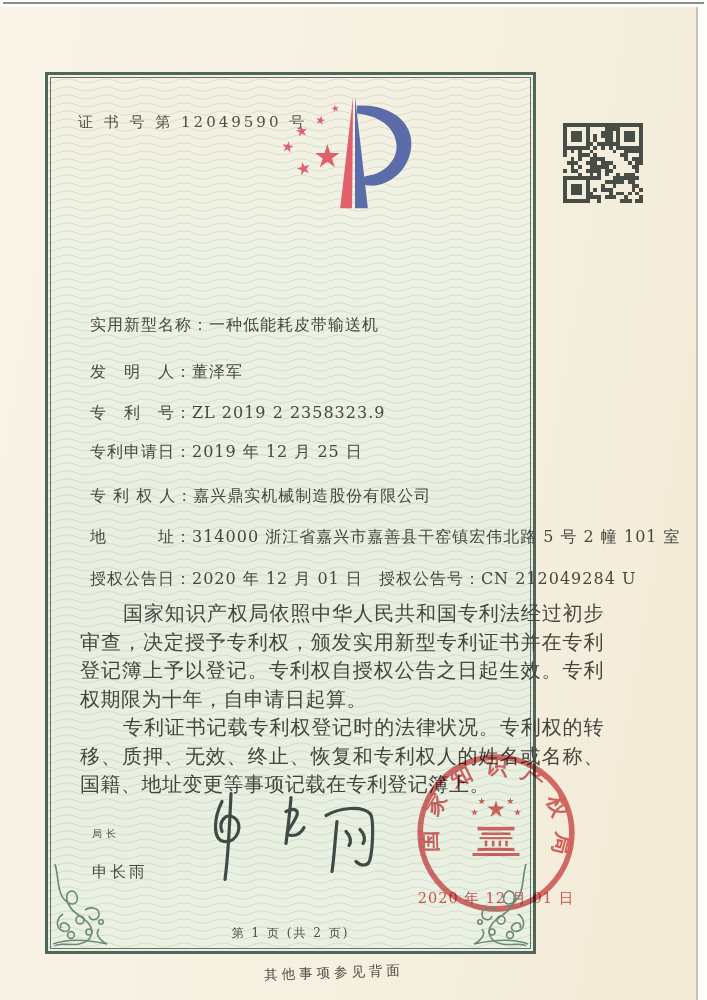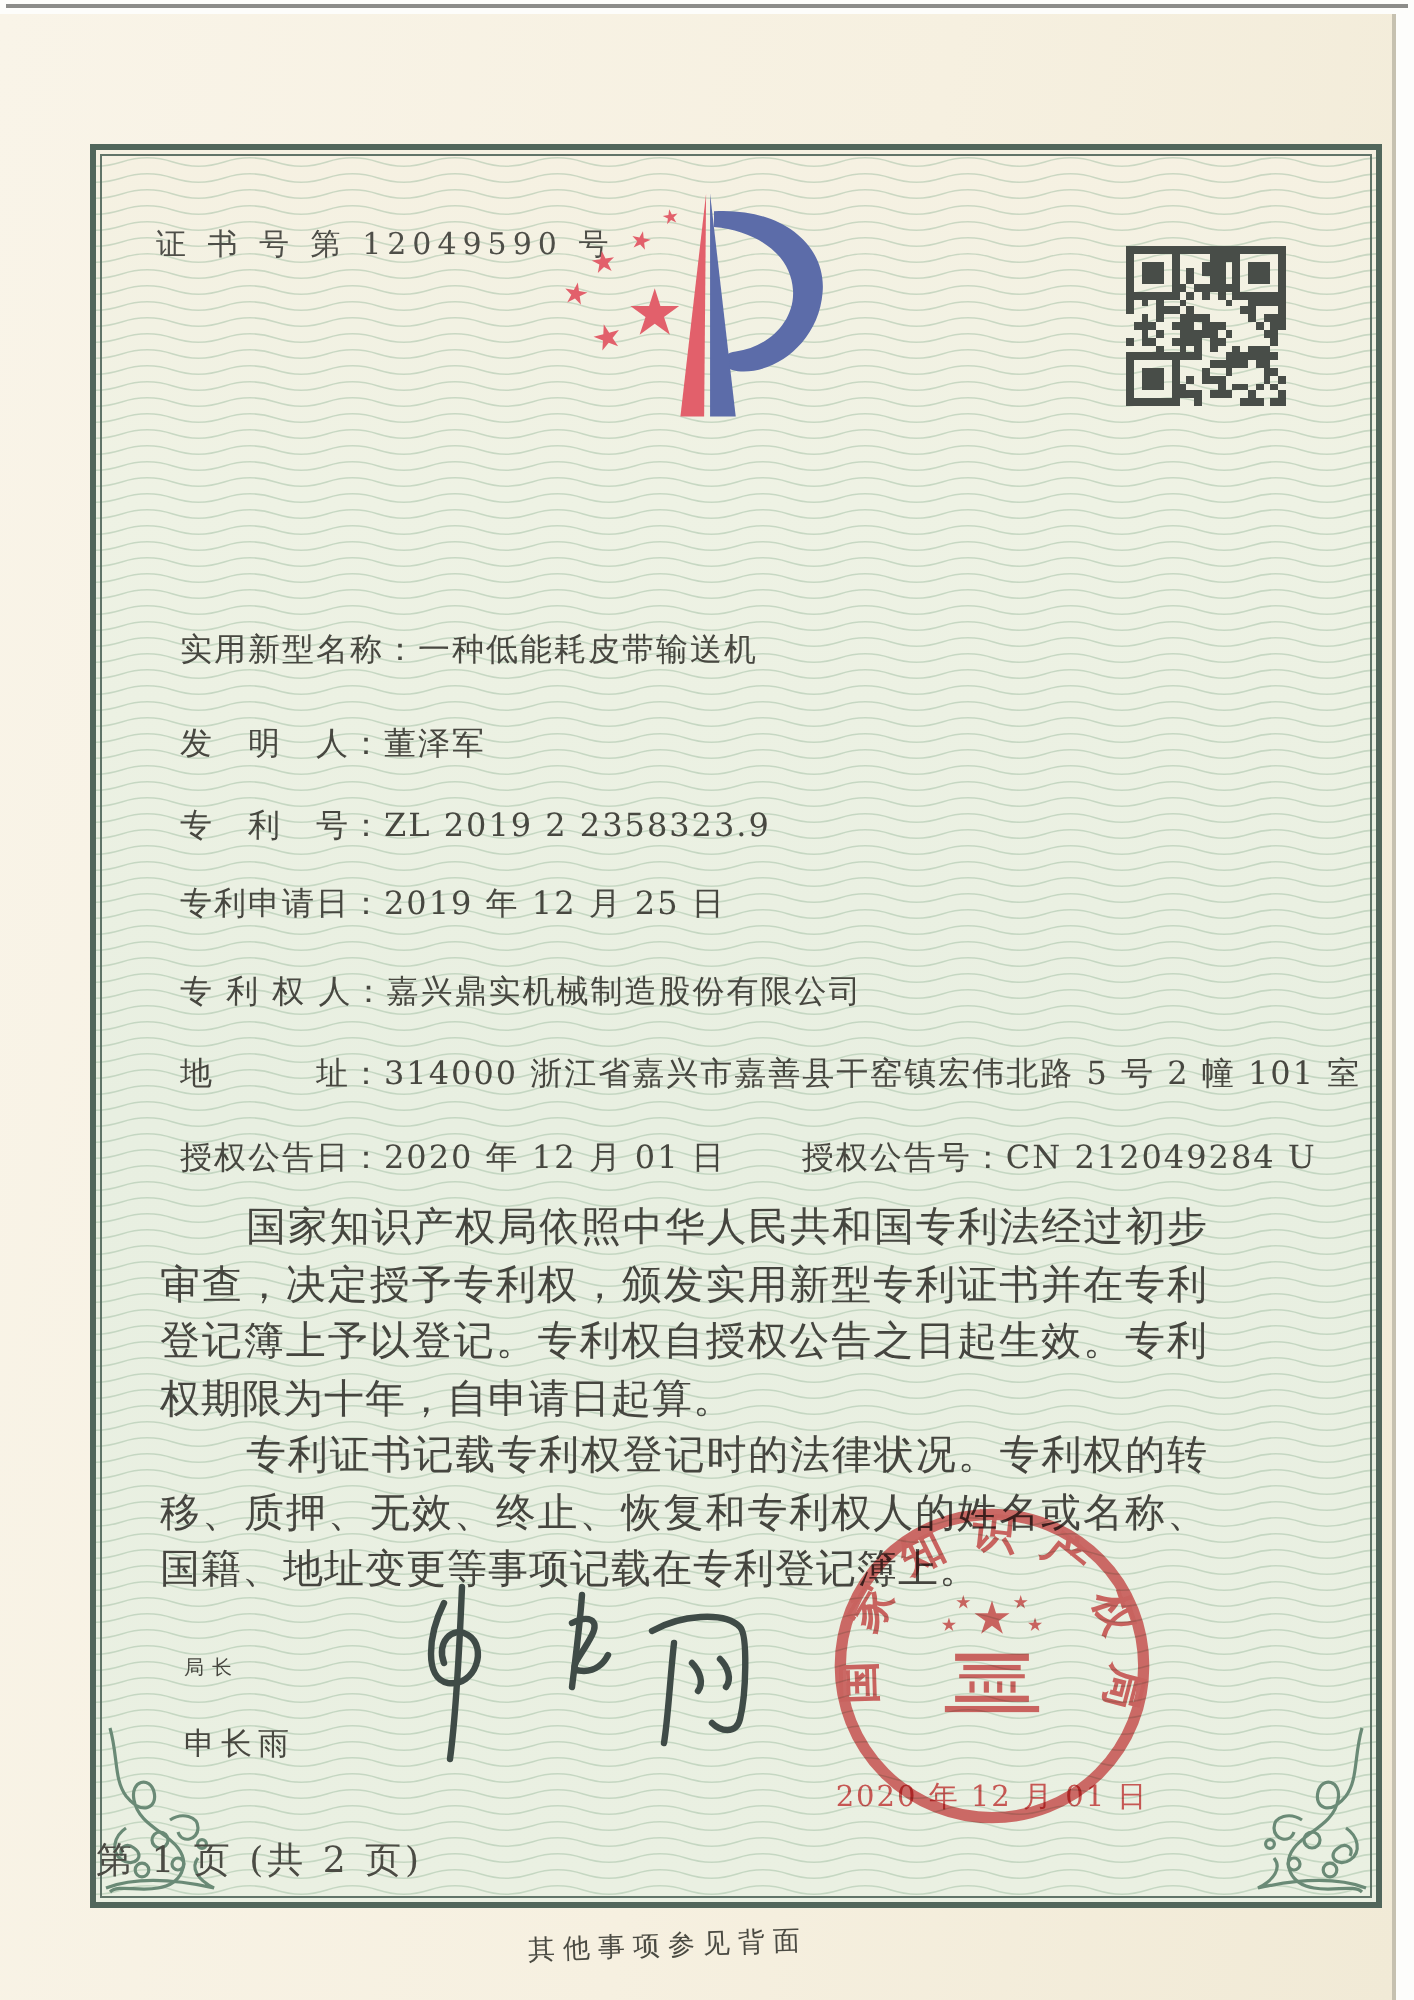--- a/index.html
+++ b/index.html
@@ -19,51 +19,51 @@
     font-family:"DejaVu Serif","Liberation Serif",serif;color:var(--ink);
     overflow:hidden;
   }
   .scan-edge{position:absolute;top:2px;left:3px;right:3px;height:2px;background:#2f2f2c;opacity:.55;}
   .paper{
     position:absolute;left:0;top:7px;right:9px;bottom:0;
     background:linear-gradient(100deg,#f9f4e8 0%,#f6f0e0 55%,#f1ead6 100%);
     border-right:2px solid #c6c1b0;
   }
   .frame{
-    position:absolute;left:45px;top:65px;width:646px;height:882px;
+    position:absolute;left:45px;top:65px;width:491px;height:882px;
     border:3px solid var(--frame-green);
     background:linear-gradient(180deg,#f6f1e2 0%,#eef2e4 20%,var(--panel-green) 55%,#eaf0e2 100%);
   }
   .frame-hairline{position:absolute;inset:2px;border:1px solid var(--frame-green);opacity:.9;pointer-events:none;}
   .guilloche{position:absolute;inset:0;width:100%;height:100%;opacity:.5;}
   .cert-no{position:absolute;left:30px;top:38px;font-size:15px;letter-spacing:3px;color:#4e4e48;}
   .logo{position:absolute;left:230px;top:18px;width:158px;height:120px;}
   .qr{position:absolute;left:515px;top:48px;width:80px;height:80px;
       display:grid;grid-template-columns:repeat(21,1fr);grid-auto-rows:1fr;}
   .qr i{display:block;}
   .qr i.m{background:#484d48;}
   .title{position:absolute;left:0;top:153px;width:100%;text-align:center;
          font-size:36px;font-weight:700;letter-spacing:7px;color:#53534f;}
   .row{position:absolute;left:42px;font-size:16px;letter-spacing:1px;white-space:pre;color:var(--ink);}
   .row .lbl{display:inline-block;min-width:102px;}
-  .row .lbl2{margin-left:38px;text-align:right;}
+  .row .lbl2{margin-left:16px;text-align:right;}
   .r1{top:240px;} .r2{top:287px;} .r3{top:328px;} .r4{top:367px;}
   .r5{top:411px;} .r6{top:452px;} .r7{top:494px;}
   .legal{position:absolute;left:32px;top:524px;width:524px;font-size:20px;
          line-height:28.5px;text-align:justify;color:#45453f;letter-spacing:.5px;}
   .legal p{margin:0;text-indent:2.15em;}
   .issuer-title{position:absolute;left:44px;top:752px;font-size:10px;letter-spacing:4px;}
   .issuer-name{position:absolute;left:44px;top:787px;font-size:15.5px;letter-spacing:3px;}
   .signature{position:absolute;left:146px;top:712px;width:190px;height:96px;}
   .seal{position:absolute;left:366px;top:676px;width:164px;height:164px;
         mix-blend-mode:multiply;opacity:.92;}
   .seal-date{position:absolute;left:358px;top:814px;width:180px;text-align:center;
              color:var(--seal-red);font-size:14.5px;letter-spacing:1px;mix-blend-mode:multiply;}
-  .page-indicator{position:absolute;left:0;bottom:9px;width:100%;text-align:left;
-                  font-size:18px;letter-spacing:2px;color:#4b4b44;}
+  .page-indicator{position:absolute;left:0;bottom:9px;width:100%;text-align:center;
+                  font-size:12px;letter-spacing:2px;color:#4b4b44;}
   .flourish{position:absolute;bottom:1px;width:80px;height:90px;}
   .flourish.fl-left{left:1px;}
   .flourish.fl-right{right:1px;transform:scaleX(-1);}
   .back-note{position:absolute;left:264px;top:957px;font-size:13.5px;letter-spacing:4px;
              color:#4a4a42;transform:rotate(-2deg);}
 </style>
 </head>
 <body>
 
 <div class="scan-edge"></div>

